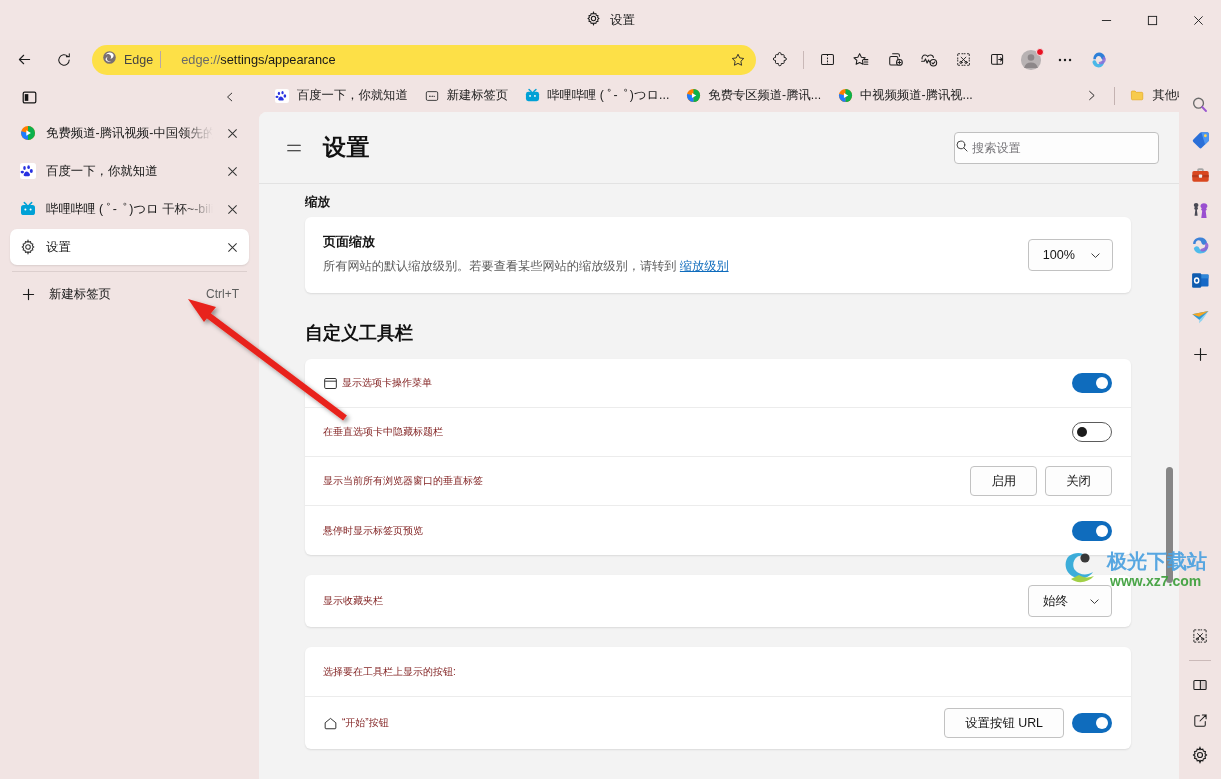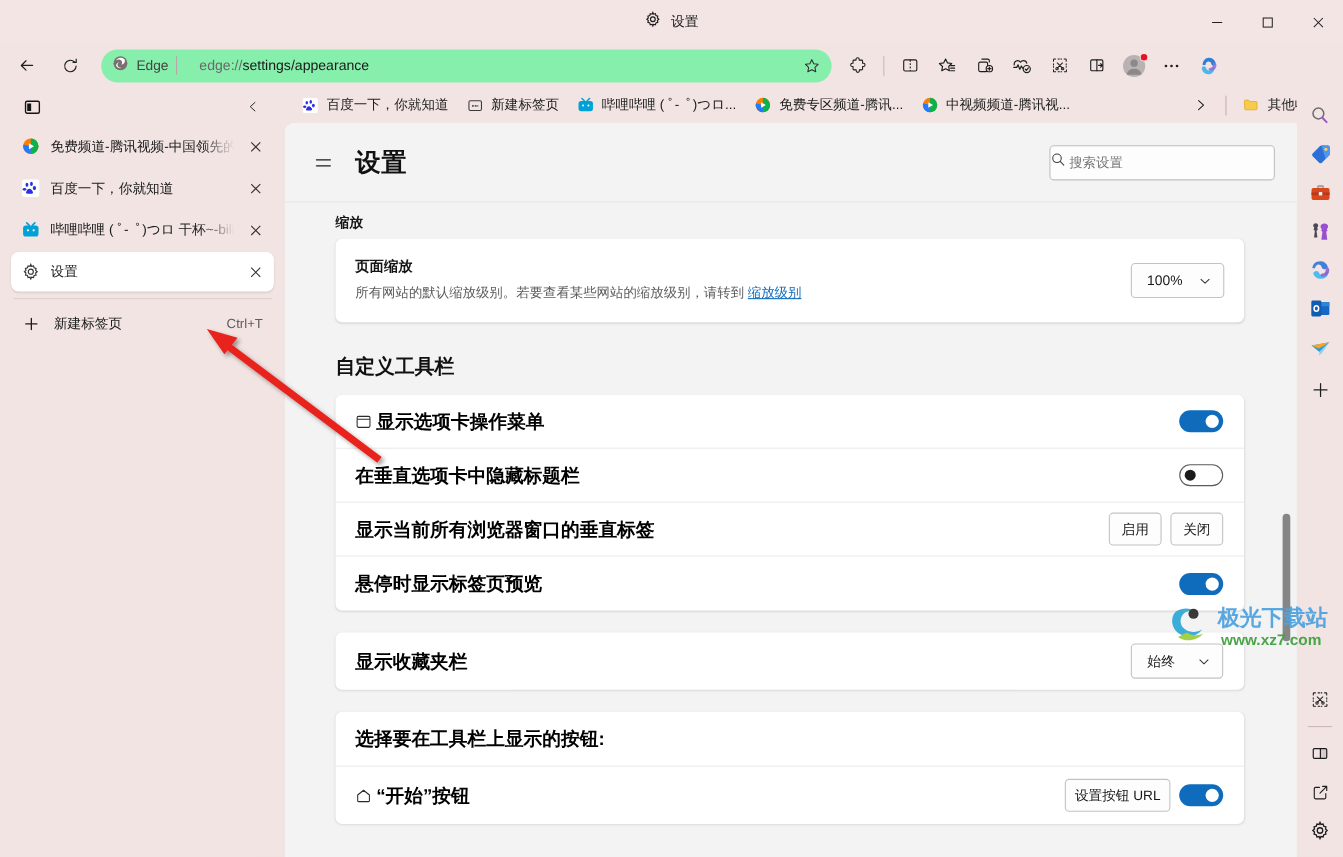--- a/index.html
+++ b/index.html
@@ -32,21 +32,21 @@
     position: absolute; top: 40px; left: 0; width: 1221px; height: 39px;
     display: flex; align-items: center; gap: 2px; padding: 0 8px;
   }
   .tb-btn {
     width: 32px; height: 32px; border-radius: 5px;
     display: flex; align-items: center; justify-content: center;
     color: #1d1d1d; flex: none;
   }
   .addressbar {
     flex: 1; height: 30px; margin: 0 6px 0 10px; border-radius: 16px;
-    background: #86efac; display: flex; align-items: center; padding: 0 10px;
+    background: #fde047; display: flex; align-items: center; padding: 0 10px;
     max-width: 664px;
     justify-content: flex-end;
   }
   .addr-brand { display: flex; align-items: center; gap: 7px; padding-right: 9px; }
   .addr-brand-text { font-size: 12.5px; color: #444; }
   .addr-div { width: 1px; height: 17px; background: #b9a7a6; }
   .addr-url { font-size: 12.8px; color: #6a6a6a; padding-left: 11px; flex: 1; white-space: nowrap; }
   .addr-url b { color: #1a1a1a; font-weight: 400; }
   .addr-star { margin-left: auto; color: #333; display: flex; align-items: center; }
   .tb-sep { width: 1px; height: 18px; background: #c9b8b7; margin: 0 5px; flex: none; }
@@ -141,34 +141,34 @@
   .card-h { font-size: 13px; font-weight: 700; color: #141414; margin-bottom: 6px; }
   .card-sub { font-size: 12.2px; color: #5c5c5c; line-height: 1.5; }
   .card-sub a { color: #0f6cbd; text-decoration: underline; }
 
   .row {
     display: flex; align-items: center; min-height: 49px;
     padding: 0 19px 0 18px; border-bottom: 1px solid #ececec;
   }
   .row:last-child { border-bottom: none; }
   .row-ico { width: 19px; display: flex; align-items: center; justify-content: flex-start; color: #2b2b2b; flex:none;}
-  .row-label { font-size: 17px; color: #000000; font-weight: 700; }
+  .row-label { font-size: 10px; color: #7f1d1d; font-weight: 400; }
   .row-right { margin-left: auto; display: flex; align-items: center; gap: 8px; }
 
   .toggle {
     width: 40px; height: 20px; border-radius: 10px; position: relative; flex: none;
   }
   .toggle.on { background: #0f6cbd; }
   .toggle.off { background: #fff; border: 1px solid #5b5b5b; }
   .toggle .knob { position: absolute; border-radius: 50%; top: 50%; transform: translateY(-50%); }
   .toggle.on .knob { width: 12px; height: 12px; background: #fff; right: 4px; }
   .toggle.off .knob { width: 10px; height: 10px; background: #1b1b1b; left: 4px; }
 
   .btn {
-    height: 30px; min-width: 48px; padding: 0 8px; border: 1px solid #c2c2c2;
+    height: 30px; min-width: 48px; padding: 0 20px; border: 1px solid #c2c2c2;
     background: #fdfdfd; border-radius: 4px; font-size: 12.4px; color: #161616;
     display: flex; align-items: center; justify-content: center; font-family: inherit;
   }
   .select {
     height: 32px; min-width: 84px; padding: 0 10px 0 14px; border: 1px solid #c2c2c2;
     background: #fdfdfd; border-radius: 4px; font-size: 12.6px; color: #161616;
     display: flex; align-items: center; gap: 14px; justify-content: space-between;
   }
   .chev { color: #3a3a3a; display: flex; }
 

